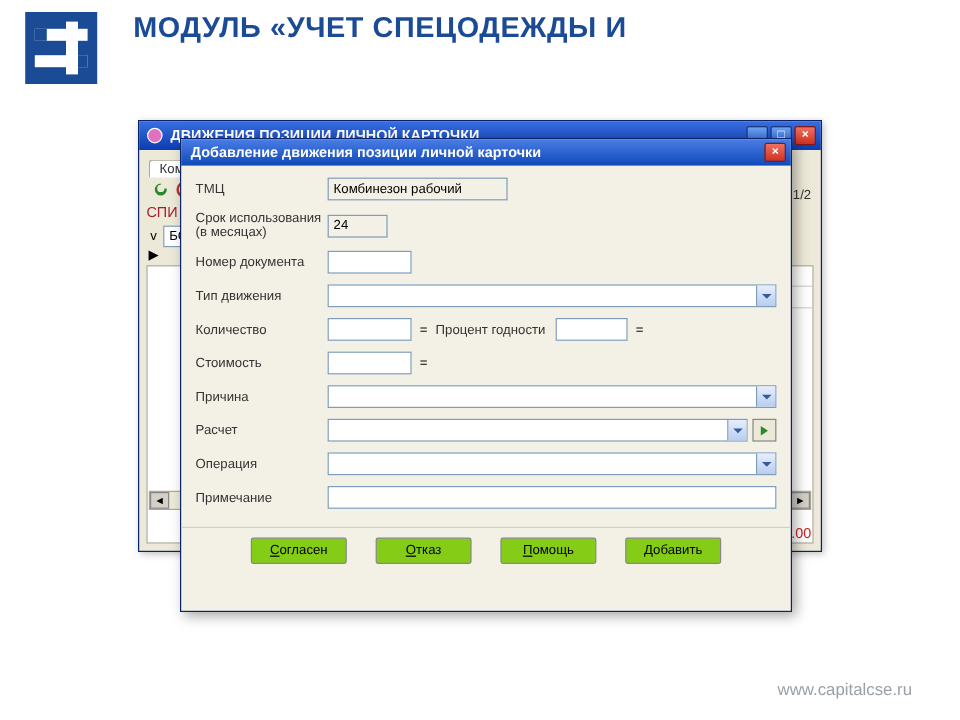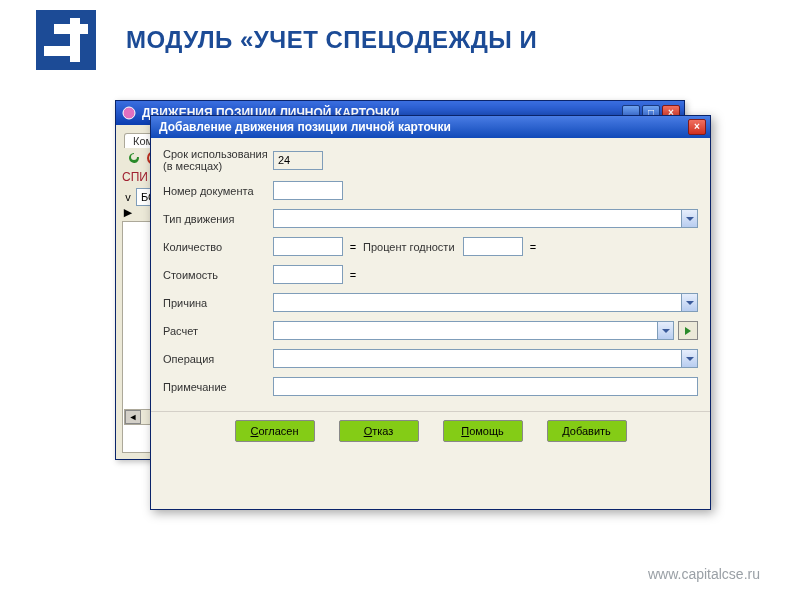--- a/index.html
+++ b/index.html
@@ -8,22 +8,22 @@
     width: 800px;
     height: 600px;
     background: #fff;
     font-family: Tahoma, Arial, sans-serif;
     font-size: 11px;
     overflow: hidden;
     position: relative;
   }
   .slide-header {
     position: absolute;
-    top: 10px; left: 36px; right: 20px;
-    display: flex; align-items: center;
+    top: 10px; left: 21px; right: 20px;
+    display: flex; align-items: flex-start;
   }
   .logo {
     width: 60px; height: 60px;
     background: #1c4b96;
     position: relative;
     margin-right: 30px;
   }
   .logo::before, .logo::after {
     content: ""; position: absolute; background: #fff;
   }
@@ -110,21 +110,21 @@
     display:flex; align-items:center; justify-content:space-between;
   }
   .bgwin .footer {
     position:absolute; bottom:8px; right:8px; color:#d02020; font-size:12px;
   }
 
   
   .dlg {
     position: absolute;
     top: 115px; left: 150px;
-    width: 561px; height: 395px;
+    width: 510px; height: 395px;
     border: 1px solid #0a246a;
     background: #f3f1e6;
     box-shadow: 3px 3px 10px rgba(0,0,0,0.35);
   }
   .dlg .titlebar {
     height: 22px;
     background: linear-gradient(#4a7de5,#1049b8);
     color:#fff; display:flex; align-items:center; justify-content:space-between;
     padding:0 4px 0 8px; font-weight:bold; font-size:12px;
   }
@@ -249,20 +249,24 @@
   </div>
 </div>
 
 <div class="dlg">
   <div class="titlebar">
     <span>Добавление движения позиции личной карточки</span>
     <div class="winbtn close">×</div>
   </div>
   <div class="form">
 
+    <div class="frow">
+      <div class="flabel">ТМЦ</div>
+      <input class="finput ro" style="width: 150px;" readonly="" value="Комбинезон рабочий">
+    </div>
 
     <div class="frow">
       <div class="flabel">Срок использования (в месяцах)</div>
       <input class="finput ro" style="width: 50px;" readonly="" value="24">
     </div>
 
 
     <div class="frow">
       <div class="flabel">Номер документа</div>
       <input class="finput" style="width: 70px;" value="">

